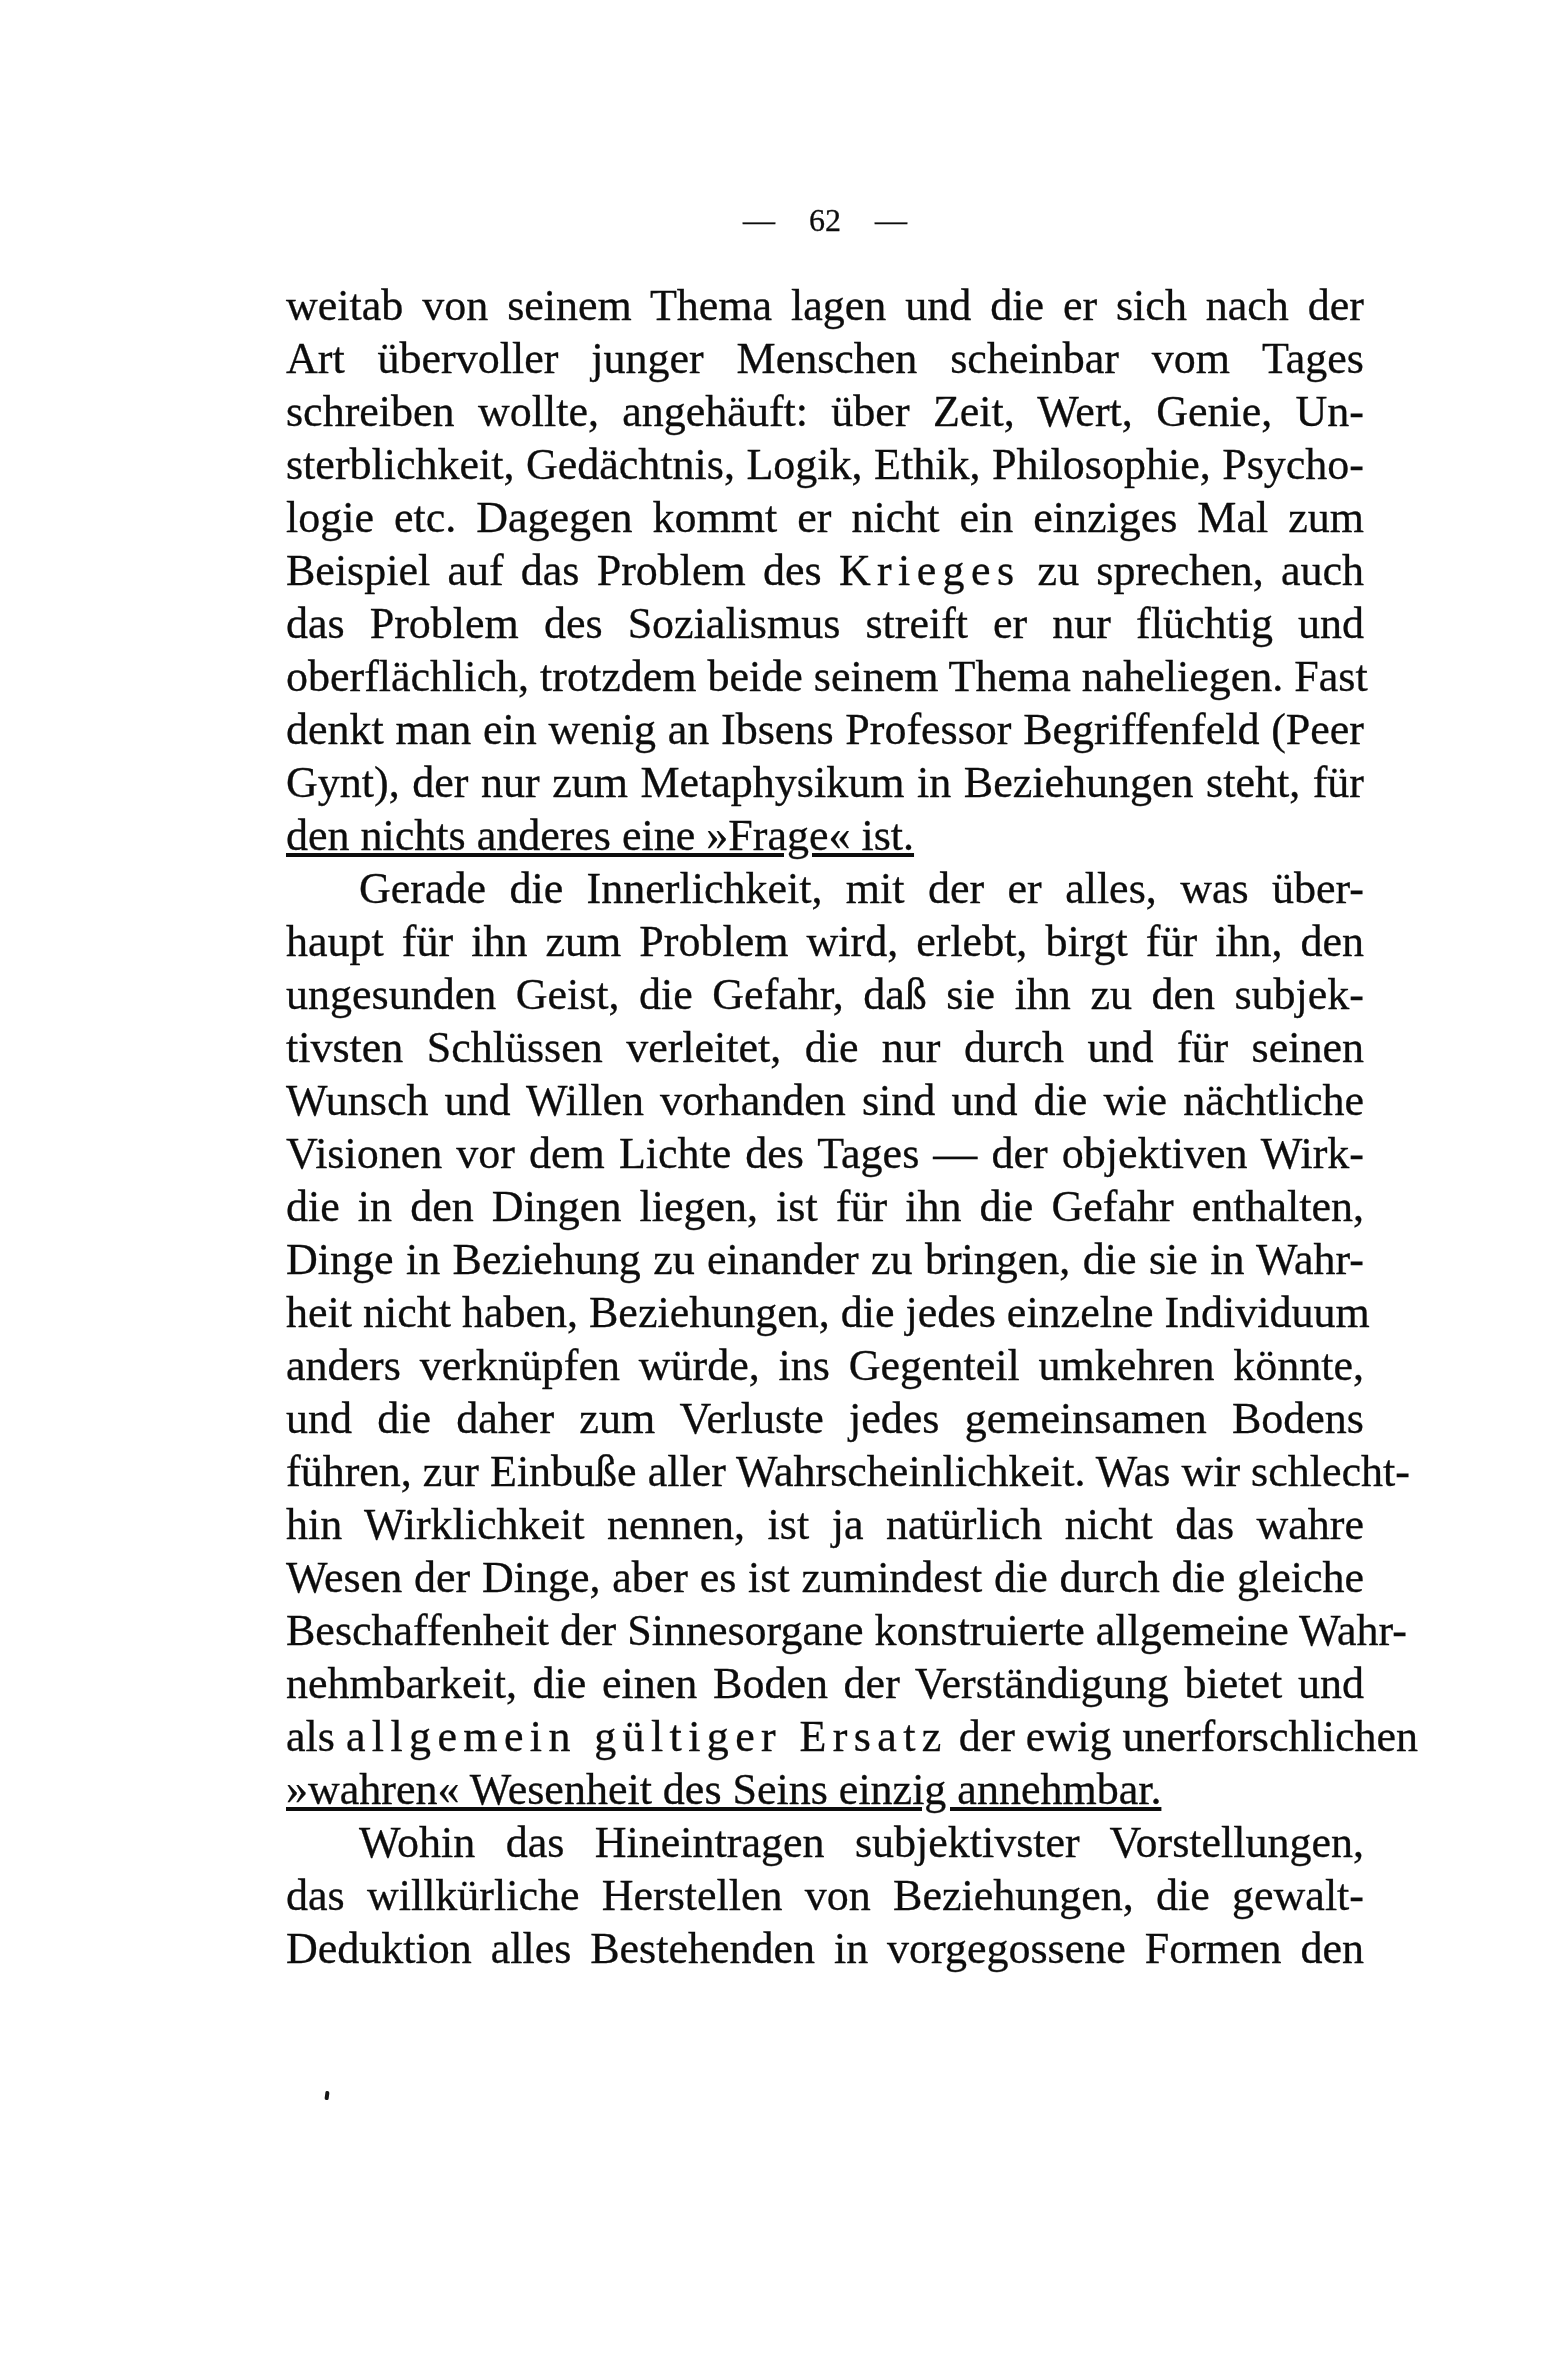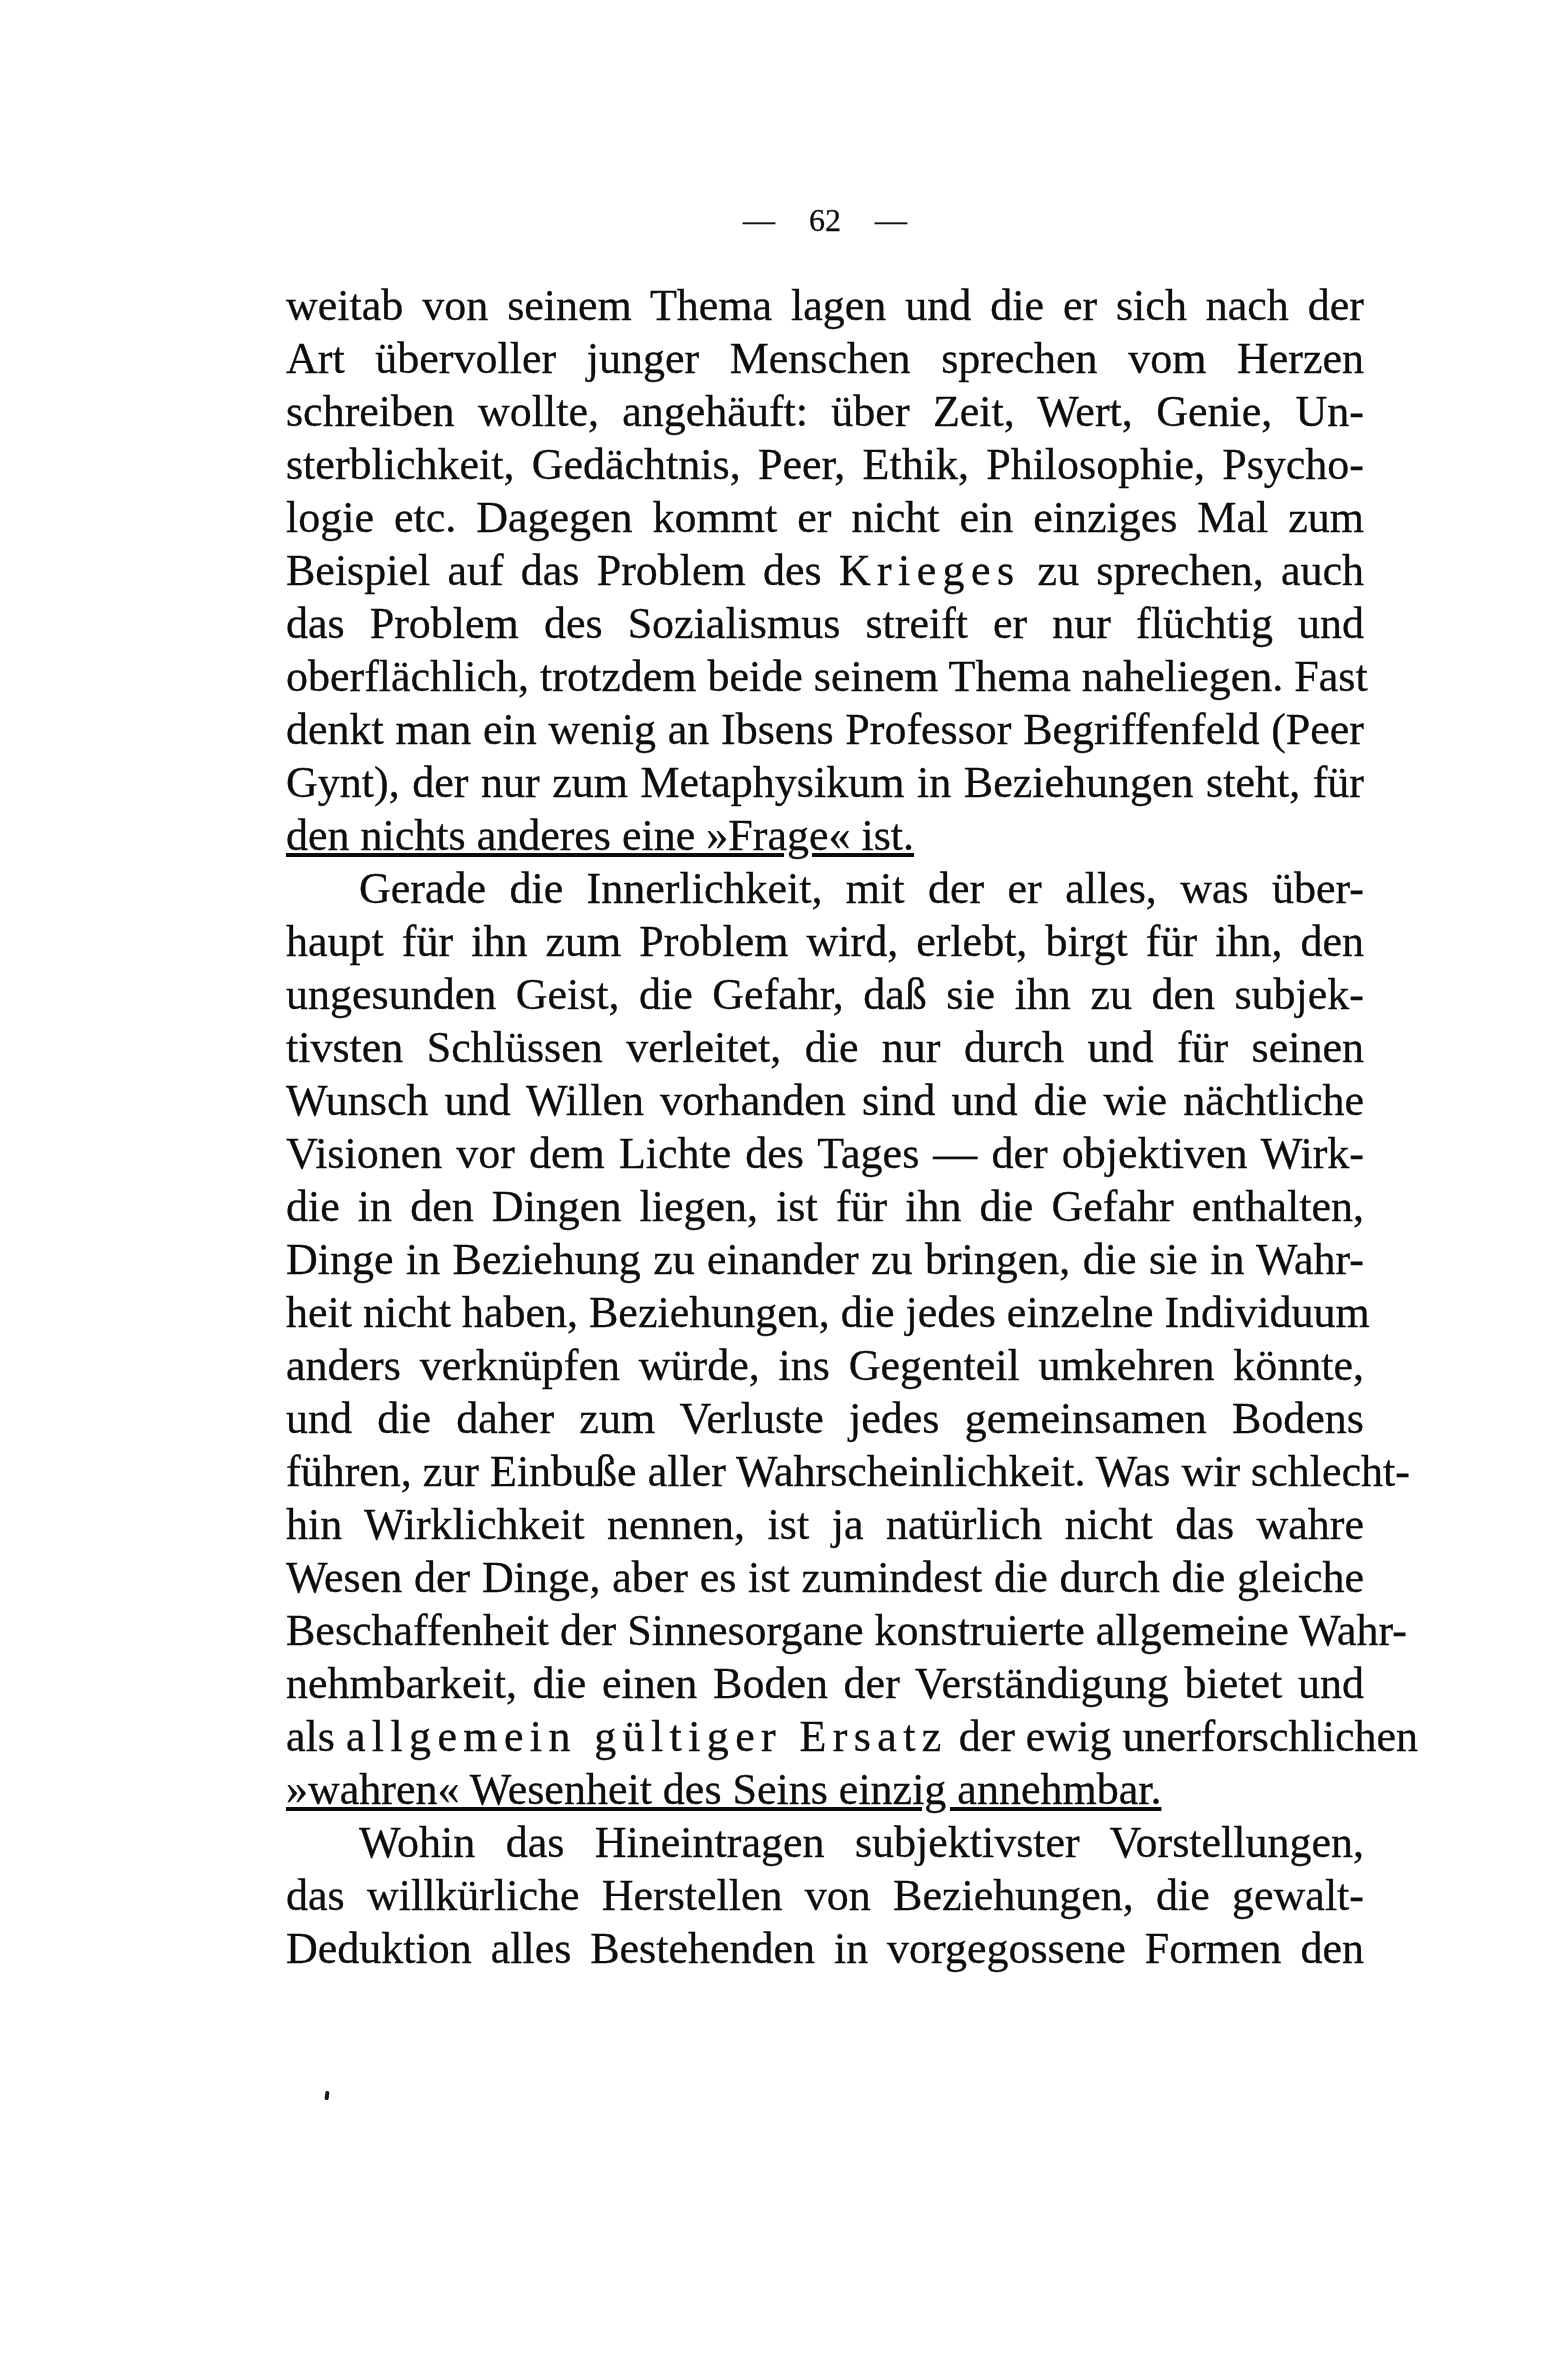--- a/index.html
+++ b/index.html
@@ -80,23 +80,23 @@
 <div class="scan-page">
 
   <div class="page-header">
     <span class="dash">—</span>
     <span class="num">62</span>
     <span class="dash">—</span>
   </div>
 
   <div class="text-block">
       <div class="line"><span>weitab von seinem Thema lagen und die er sich nach der</span></div>
-      <div class="line"><span>Art übervoller junger Menschen sprechen vom Herzen</span></div>
+      <div class="line"><span>Art übervoller junger Menschen scheinbar vom Tages</span></div>
       <div class="line"><span>schreiben wollte, angehäuft: über Zeit, Wert, Genie, Un-</span></div>
-      <div class="line"><span>sterblichkeit, Gedächtnis, Peer, Ethik, Philosophie, Psycho-</span></div>
+      <div class="line"><span>sterblichkeit, Gedächtnis, Logik, Ethik, Philosophie, Psycho-</span></div>
       <div class="line"><span>logie etc.  Dagegen kommt er nicht ein einziges Mal zum</span></div>
       <div class="line"><span>Beispiel auf das Problem des </span><span class="spaced">Krieges</span><span> zu sprechen, auch</span></div>
       <div class="line"><span>das Problem des Sozialismus streift er nur flüchtig und</span></div>
       <div class="line"><span>oberflächlich, trotzdem beide seinem Thema naheliegen. Fast</span></div>
       <div class="line"><span>denkt man ein wenig an Ibsens Professor Begriffenfeld (Peer</span></div>
       <div class="line"><span>Gynt), der nur zum Metaphysikum in Beziehungen steht, für</span></div>
       <div class="line para-end"><span>den nichts anderes eine »Frage« ist.</span></div>
       <div class="line indent"><span>Gerade die Innerlichkeit, mit der er alles, was über-</span></div>
       <div class="line"><span>haupt für ihn zum Problem wird, erlebt, birgt für ihn, den</span></div>
       <div class="line"><span>ungesunden Geist, die Gefahr, daß sie ihn zu den subjek-</span></div>

